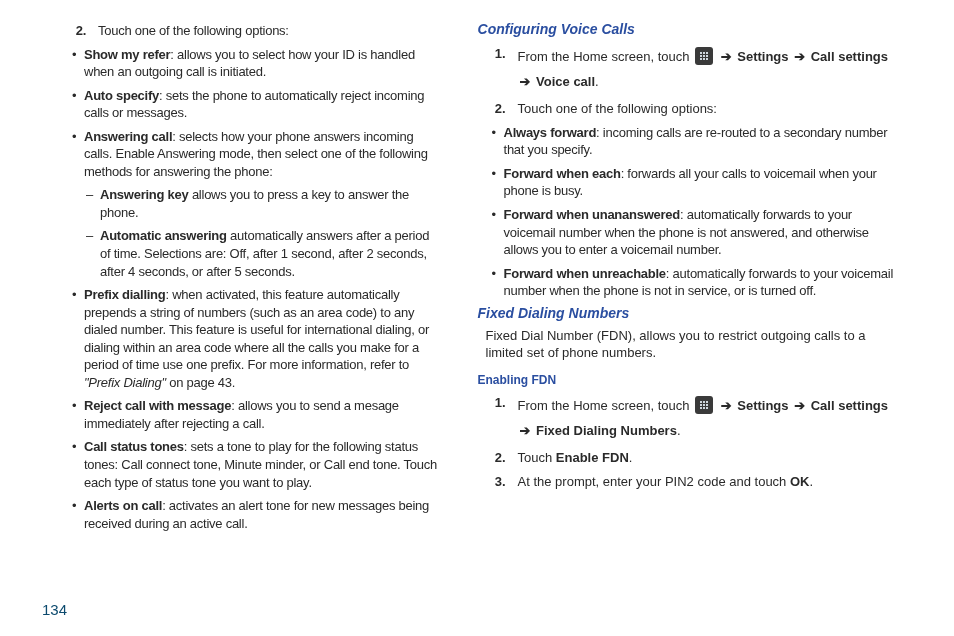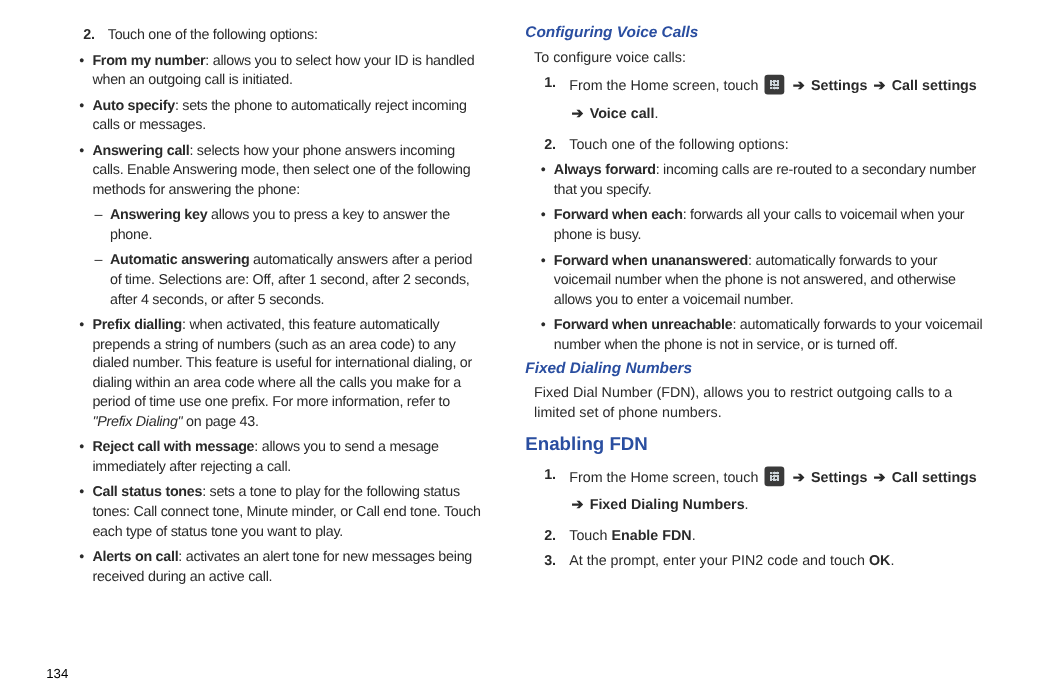--- a/index.html
+++ b/index.html
@@ -81,21 +81,21 @@
     font-weight: 700;
     font-style: italic;
     color: #2a4ea0;
     font-size: 14px;
     margin-top: 4px;
     margin-bottom: 4px;
   }
   .h4 {
     font-weight: 700;
     color: #2a4ea0;
-    font-size: 17px;
+    font-size: 12px;
     margin-top: 10px;
     margin-bottom: 4px;
   }
   .intro {
     margin: 4px 0 6px 8px;
   }
   .para {
     margin: 4px 0 6px 8px;
   }
   .arrow {
@@ -124,40 +124,40 @@
       radial-gradient(circle at 50% 50%, #cfd6dc 1.3px, transparent 1.4px),
       radial-gradient(circle at 75% 50%, #cfd6dc 1.3px, transparent 1.4px),
       radial-gradient(circle at 25% 75%, #cfd6dc 1.3px, transparent 1.4px),
       radial-gradient(circle at 50% 75%, #cfd6dc 1.3px, transparent 1.4px),
       radial-gradient(circle at 75% 75%, #cfd6dc 1.3px, transparent 1.4px);
   }
   .pagenum {
     position: absolute;
     left: 42px;
     bottom: 16px;
-    font-size: 12px;
-    color: #000000;
+    font-size: 15px;
+    color: #0c4a6e;
   }
   .cond { letter-spacing: -0.25px; }
 </style>
 </head>
 <body>
 
 <div class="page">
 
   <div class="col col-left cond">
 
     <div class="num-item">
       <div class="num">2.</div>
       <div class="body">Touch one of the following options:</div>
     </div>
 
     <div class="bul">
       <div class="dot">•</div>
-      <div class="body"><span class="b">From my number</span><span>: allows you to select how your ID is handled when an outgoing call is initiated.</span></div>
+      <div class="body"><span class="b">Show my refer</span><span>: allows you to select how your ID is handled when an outgoing call is initiated.</span></div>
     </div>
 
     <div class="bul">
       <div class="dot">•</div>
       <div class="body"><span class="b">Auto specify</span><span>: sets the phone to automatically reject incoming calls or messages.</span></div>
     </div>
 
     <div class="bul">
       <div class="dot">•</div>
       <div class="body"><span class="b">Answering call</span><span>: selects how your phone answers incoming calls. Enable Answering mode, then select one of the following methods for answering the phone:</span></div>
@@ -191,21 +191,20 @@
     <div class="bul">
       <div class="dot">•</div>
       <div class="body"><span class="b">Alerts on call</span><span>: activates an alert tone for new messages being received during an active call.</span></div>
     </div>
 
   </div>
 
   <div class="col col-right">
 
     <div class="h3">Configuring Voice Calls</div>
-    <div class="intro">To configure voice calls:</div>
 
     <div class="num-item">
       <div class="num">1.</div>
       <div class="body" style="line-height:1.9;">
         <span>From the Home screen, touch </span>
         <span class="apps-icon"></span>
         <span class="arrow">➔</span>
         <span class="b">Settings</span>
         <span class="arrow">➔</span>
         <span class="b">Call settings</span>

